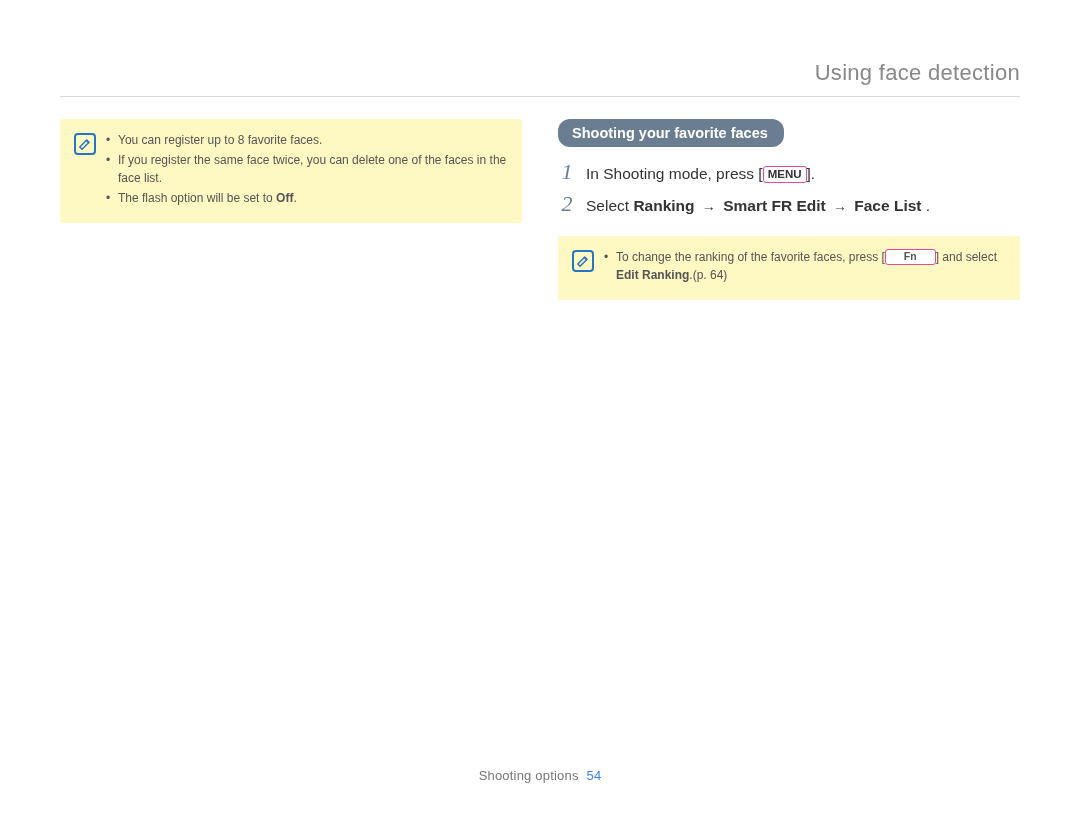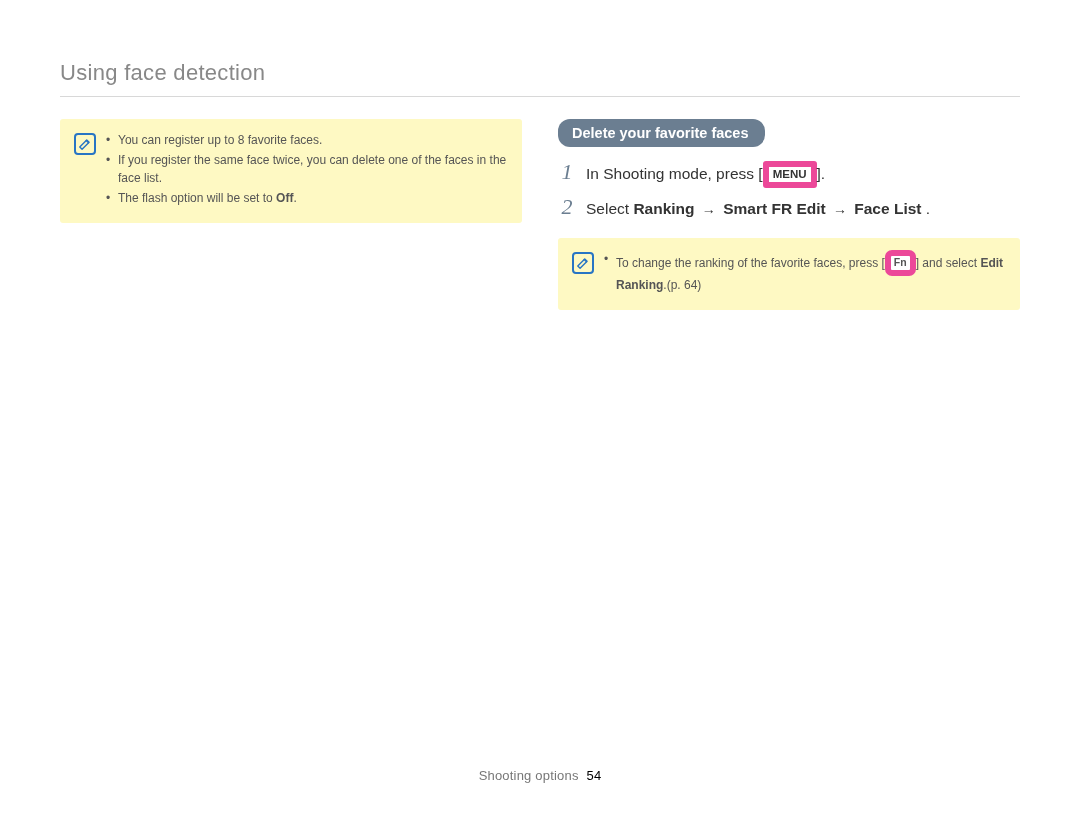--- a/index.html
+++ b/index.html
@@ -12,20 +12,21 @@
   }
   .page-title {
     font-size: 22px;
     font-weight: 300;
     color: #888888;
     letter-spacing: 0.3px;
     border-bottom: 1px solid #d8d8d8;
     padding-bottom: 10px;
     margin-bottom: 22px;
     font-family: "Helvetica Neue", Arial, sans-serif;
+    text-align: right;
   }
   .columns {
     display: flex;
     gap: 36px;
   }
   .col-left, .col-right {
     flex: 1 1 0;
     min-width: 0;
   }
   .note-box {
@@ -76,42 +77,42 @@
     font-style: italic;
     font-size: 22px;
     color: #6b7e91;
     flex: 0 0 18px;
     text-align: center;
     line-height: 1;
   }
   .step-body { line-height: 1.45; }
   .key-box {
     display: inline-block;
-    border: 6px solid #ec4899;
+    border: 1px solid #ec4899;
     border-radius: 3px;
     padding: 0 4px;
     font-size: 11.5px;
     font-weight: bold;
     line-height: 1.3;
     vertical-align: 1px;
     background: #fff;
   }
-  .key-box.small { font-size: 10.5px; padding: 0 3px; vertical-align: 1px; border-radius: 7px; }
+  .key-box.small { font-size: 10.5px; padding: 0 18px; vertical-align: 1px; }
   .arrow { display: inline-block; padding: 0 3px; font-size: 14px; line-height: 1; vertical-align: 0; }
   .bold { font-weight: bold; }
   .footer {
     position: absolute;
     left: 0; right: 0;
     bottom: 32px;
     text-align: center;
     font-size: 13px;
     color: #777;
     letter-spacing: 0.2px;
   }
-  .footer .pnum { color: #000000; padding-left: 4px; text-align: center; }
+  .footer .pnum { color: #3b82f6; padding-left: 4px; text-align: center; }
 </style>
 </head>
 <body>
 
 <div class="page">
 
   <h1 class="page-title">Using face detection</h1>
 
   <div class="columns">
 
@@ -125,21 +126,21 @@
         </div>
         <ul class="note-list">
           <li>You can register up to 8 favorite faces.</li>
           <li>If you register the same face twice, you can delete one of the faces in the face list.</li>
           <li>The flash option will be set to <span class="bold">Off</span>.</li>
         </ul>
       </div>
     </div>
 
     <div class="col-right">
-      <div class="section-heading">Delete your favorite faces</div>
+      <div class="section-heading">Shooting your favorite faces</div>
 
       <div class="steps">
         <div class="step">
           <span class="step-num">1</span>
           <span class="step-body">In Shooting mode, press [<span class="key-box">MENU</span>].</span>
         </div>
         <div class="step">
           <span class="step-num">2</span>
           <span class="step-body">Select <span class="bold">Ranking</span> <span class="arrow">→</span> <span class="bold">Smart FR Edit</span> <span class="arrow">→</span> <span class="bold">Face List</span> .</span>
         </div>

